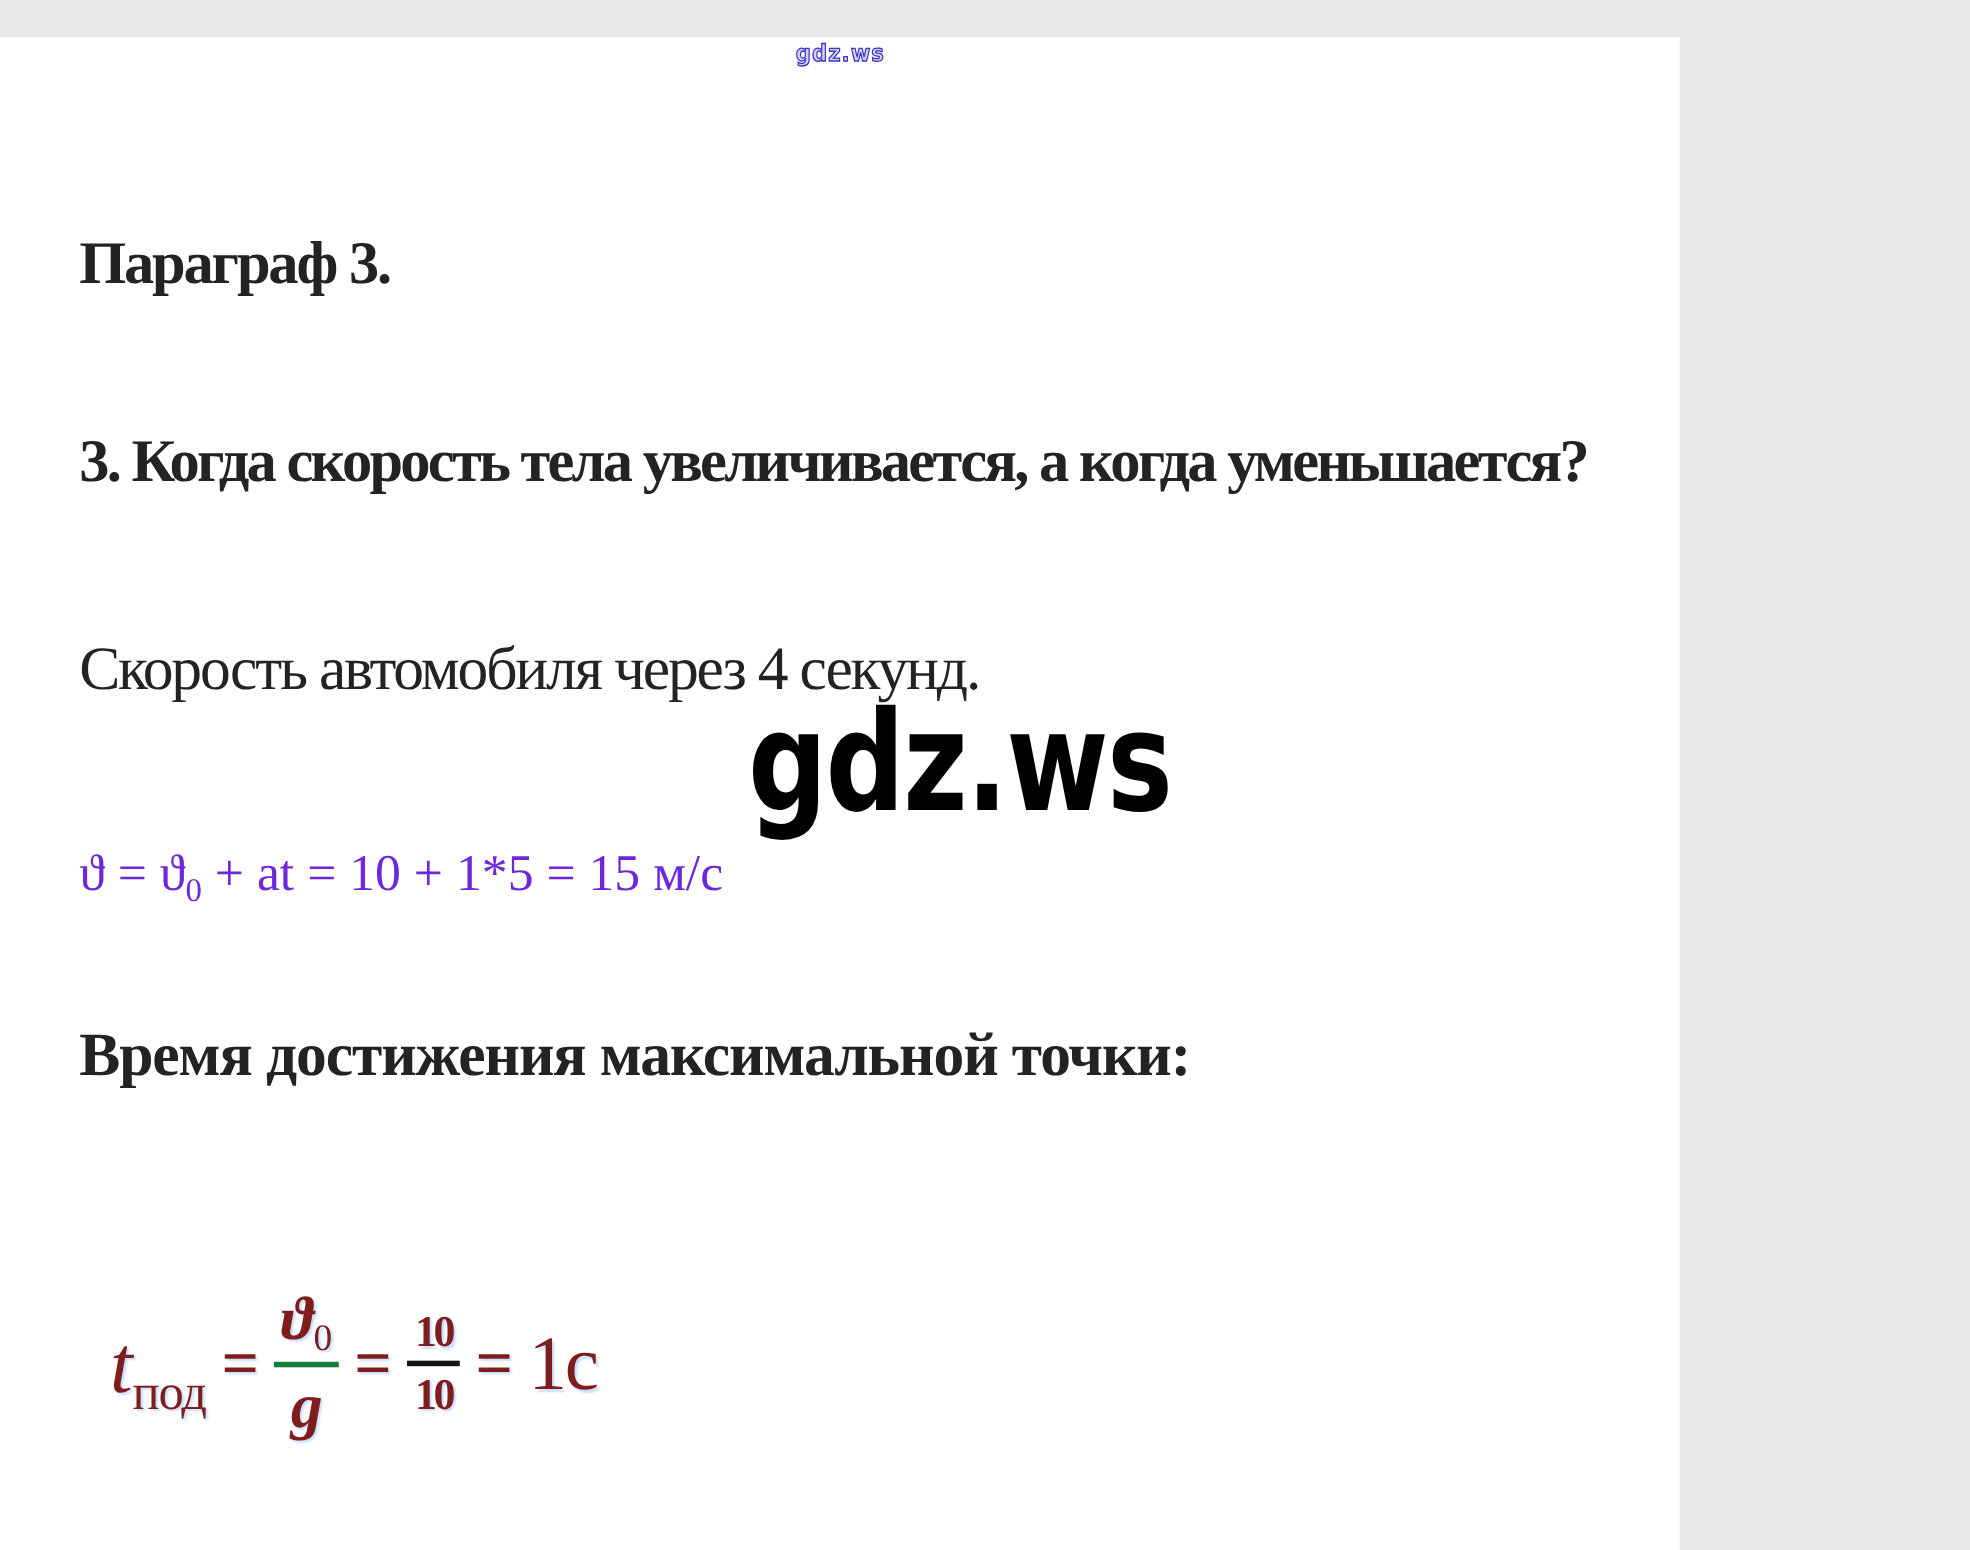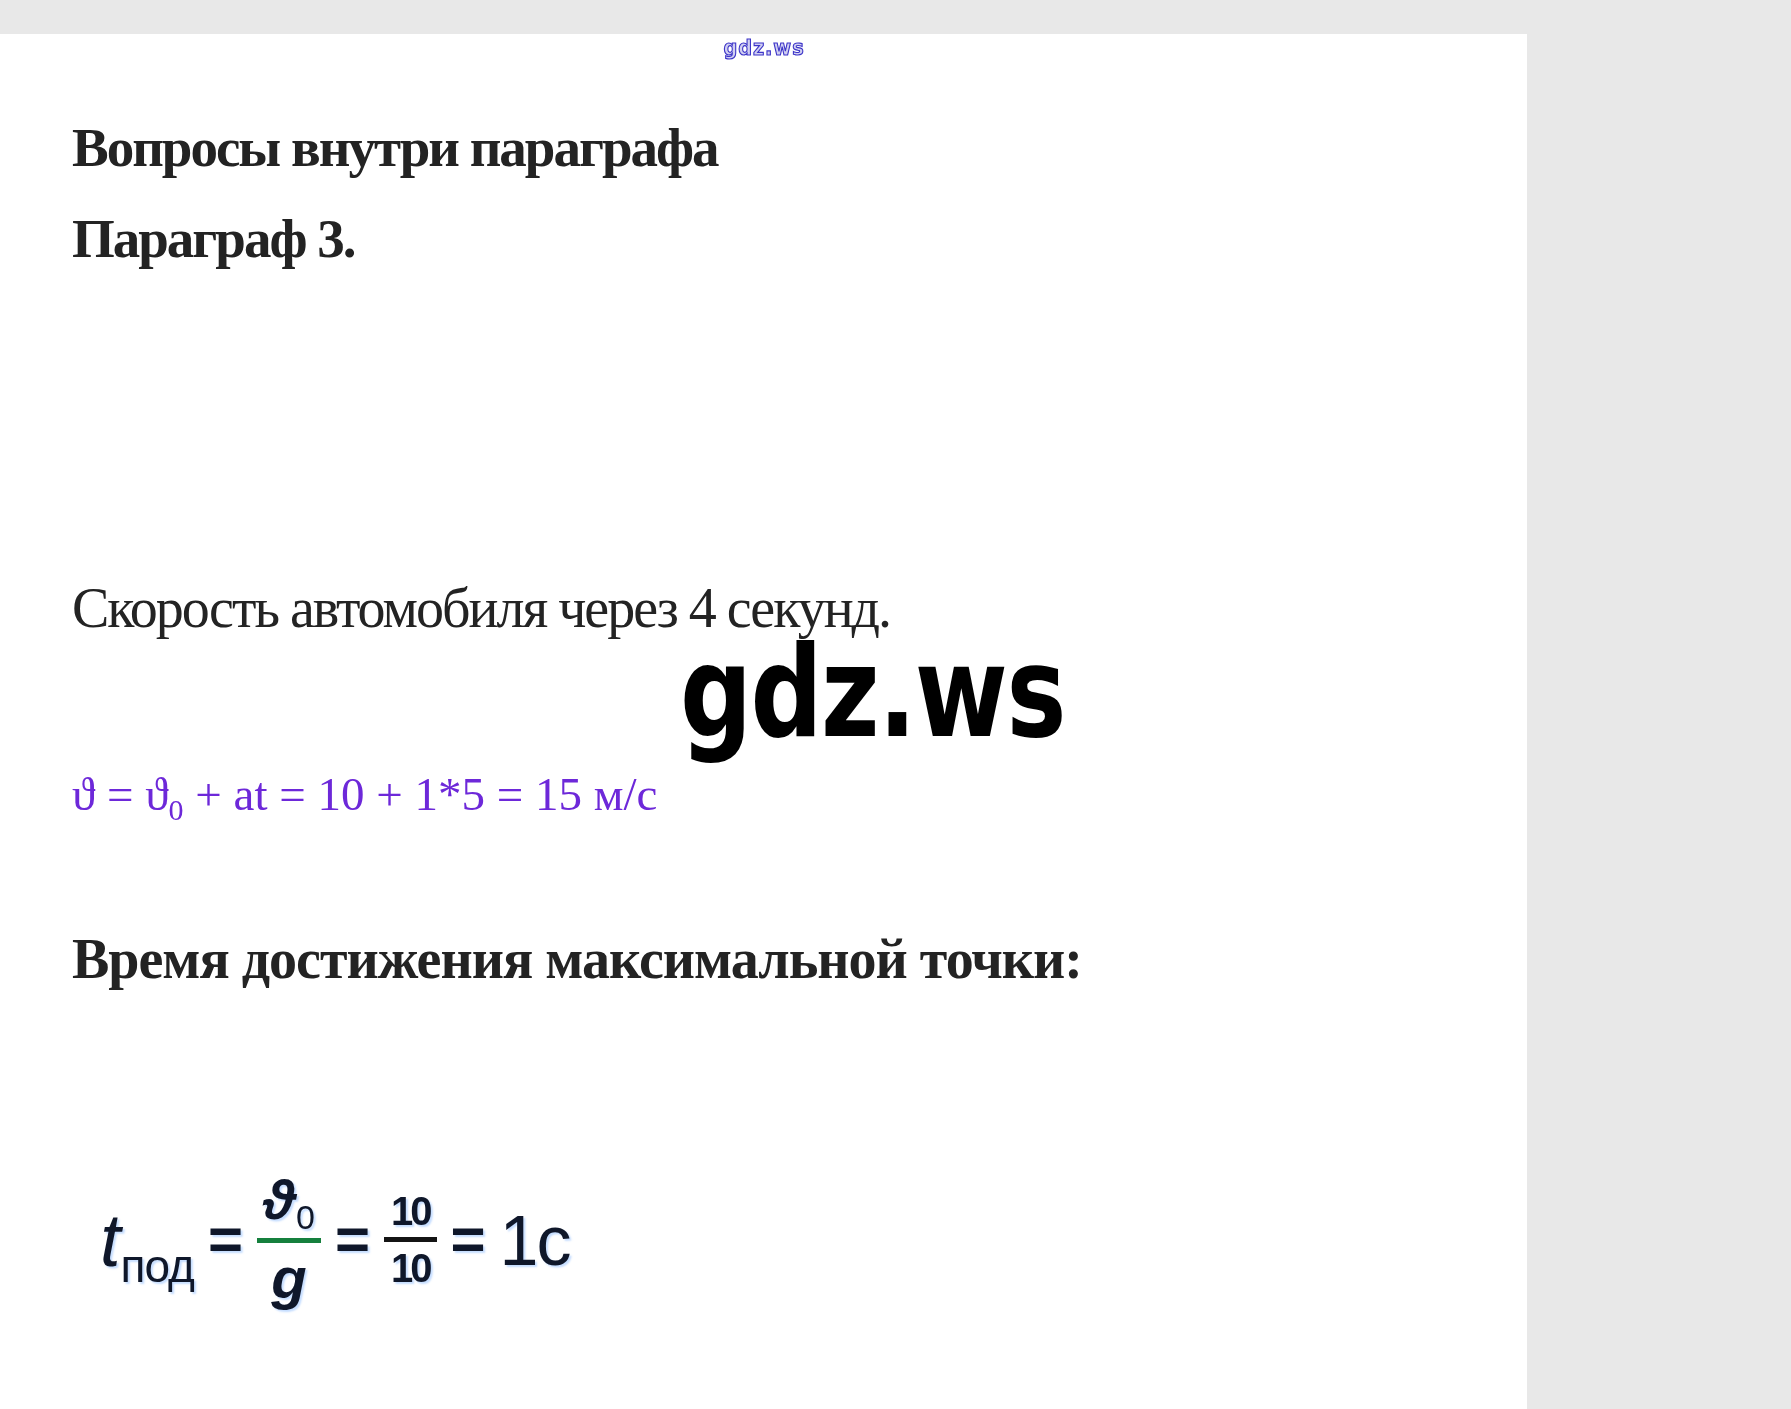--- a/index.html
+++ b/index.html
@@ -61,22 +61,22 @@
     white-space:nowrap;
     color:#6d28d9;
   }
   .eq-inline .eq-sub{
     font-size:30px;
   }
   
   .formula{
     position:absolute;left:100px;top:1132px;height:146px;
     display:flex;align-items:center;gap:14px;
-    font-family:Liberation Sans, sans-serif;
-    color:#0f172a;
+    font-family:Liberation Serif, serif;
+    color:#7f1d1d;
     text-shadow:2px 2px 2px rgba(110,170,255,.4);
     white-space:nowrap;
   }
   .f-var{position:relative;top:7px;}
   .f-t{font-style:italic;font-size:74px;line-height:1;}
   .f-t-sub{font-size:46px;line-height:1;vertical-align:-16px;letter-spacing:-1px;}
   .f-eq{font-size:60px;font-weight:bold;line-height:1;}
   .f-frac{display:inline-flex;flex-direction:column;align-items:center;}
   .f-num{
     border-bottom:5px solid #15803d;
@@ -90,24 +90,24 @@
   .f-num2{border-bottom:5px solid #141414;padding:0 7px 6px;margin-bottom:6px;}
   .f-result{font-size:70px;line-height:1;position:relative;top:2px;letter-spacing:-2px;}
 </style>
 </head>
 <body>
 
 <div class="page">
 
   <div class="wm-top">gdz.ws</div>
 
-  <h1 class="h h1">Вопросы внутри параграфа</h1>
 
   <h2 class="h h2">Параграф 3.</h2>
 
+  <div class="h question">3. Когда скорость тела увеличивается, а когда уменьшается?</div>
 
   <div class="body-line speed">Скорость автомобиля через 4 секунд.</div>
 
   <div class="wm-big">gdz.ws</div>
 
   <div class="eq-inline"><span>ϑ = ϑ</span><sub class="eq-sub">0</sub><span> + at = 10 + 1*5 = 15 м/с</span></div>
 
   <div class="body-line time">Время достижения максимальной точки:</div>
 
   <div class="formula">

